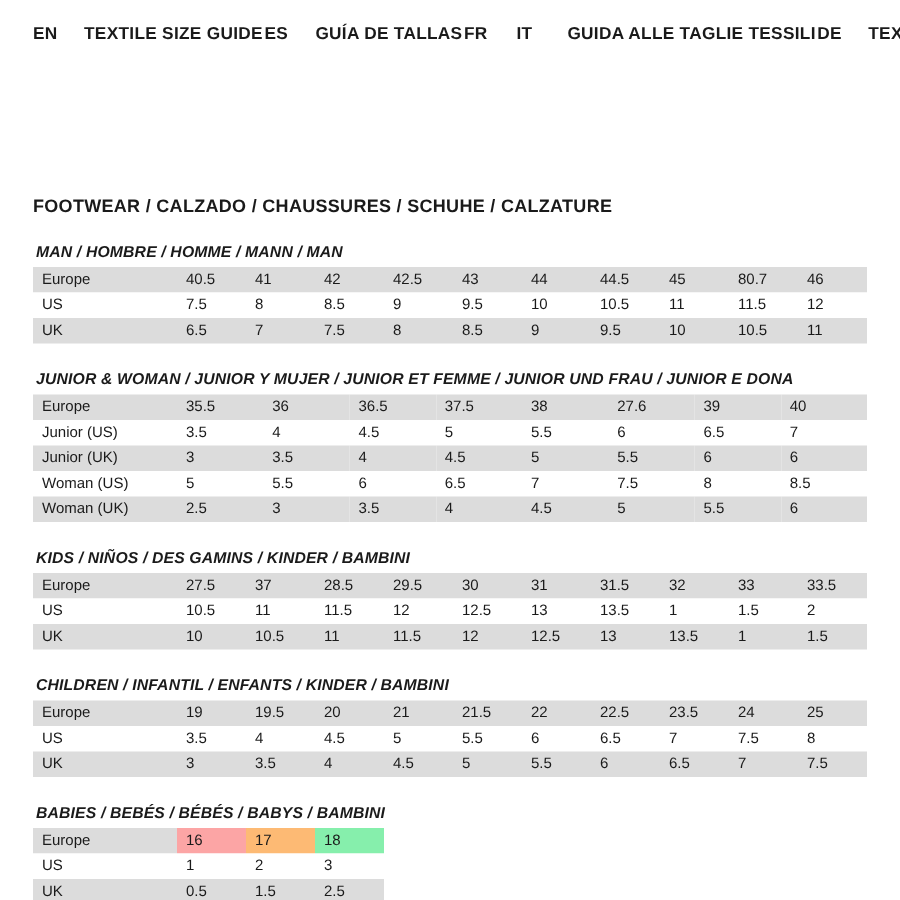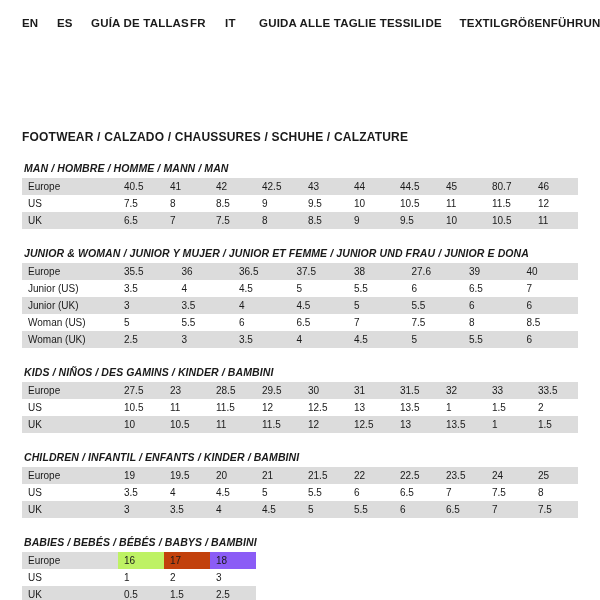--- a/index.html
+++ b/index.html
@@ -98,20 +98,21 @@
 </style>
 </head>
 <body>
 
 <div class="page">
 
   <div class="header">
     <div class="lang-block">
       <div class="lang-row">
         <span class="lang-code">EN</span>
+        <span class="lang-text">TEXTILE SIZE GUIDE</span>
       </div>
       <div class="lang-row">
         <span class="lang-code">ES</span>
         <span class="lang-text">GUÍA DE TALLAS</span>
       </div>
       <div class="lang-row">
         <span class="lang-code">FR</span>
       </div>
       <div class="lang-row">
         <span class="lang-code">IT</span>
@@ -244,21 +245,21 @@
     </table>
   </div>
 
   <div class="section">
     <div class="section-title">KIDS / NIÑOS / DES GAMINS / KINDER / BAMBINI</div>
     <table class="size">
       <tbody>
         <tr class="shaded">
           <td class="label">Europe</td>
           <td>27.5</td>
-          <td>23</td>
+          <td>37</td>
           <td>28.5</td>
           <td>29.5</td>
           <td>30</td>
           <td>31</td>
           <td>31.5</td>
           <td>32</td>
           <td>33</td>
           <td>33.5</td>
         </tr>
         <tr class="plain">
@@ -337,23 +338,23 @@
       </tbody>
     </table>
   </div>
 
   <div class="section">
     <div class="section-title">BABIES / BEBÉS / BÉBÉS / BABYS / BAMBINI</div>
     <table class="size babies">
       <tbody>
         <tr>
           <td class="label shade" style="background:#dcdcdc">Europe</td>
-          <td style="background:#bef264">16</td>
-          <td style="background:#c2410c">17</td>
-          <td style="background:#8b5cf6">18</td>
+          <td style="background:#fca5a5">16</td>
+          <td style="background:#fdba74">17</td>
+          <td style="background:#86efac">18</td>
           <td></td>
           <td></td>
           <td></td>
           <td></td>
           <td></td>
           <td></td>
           <td></td>
         </tr>
         <tr class="plain">
           <td class="label">US</td>

